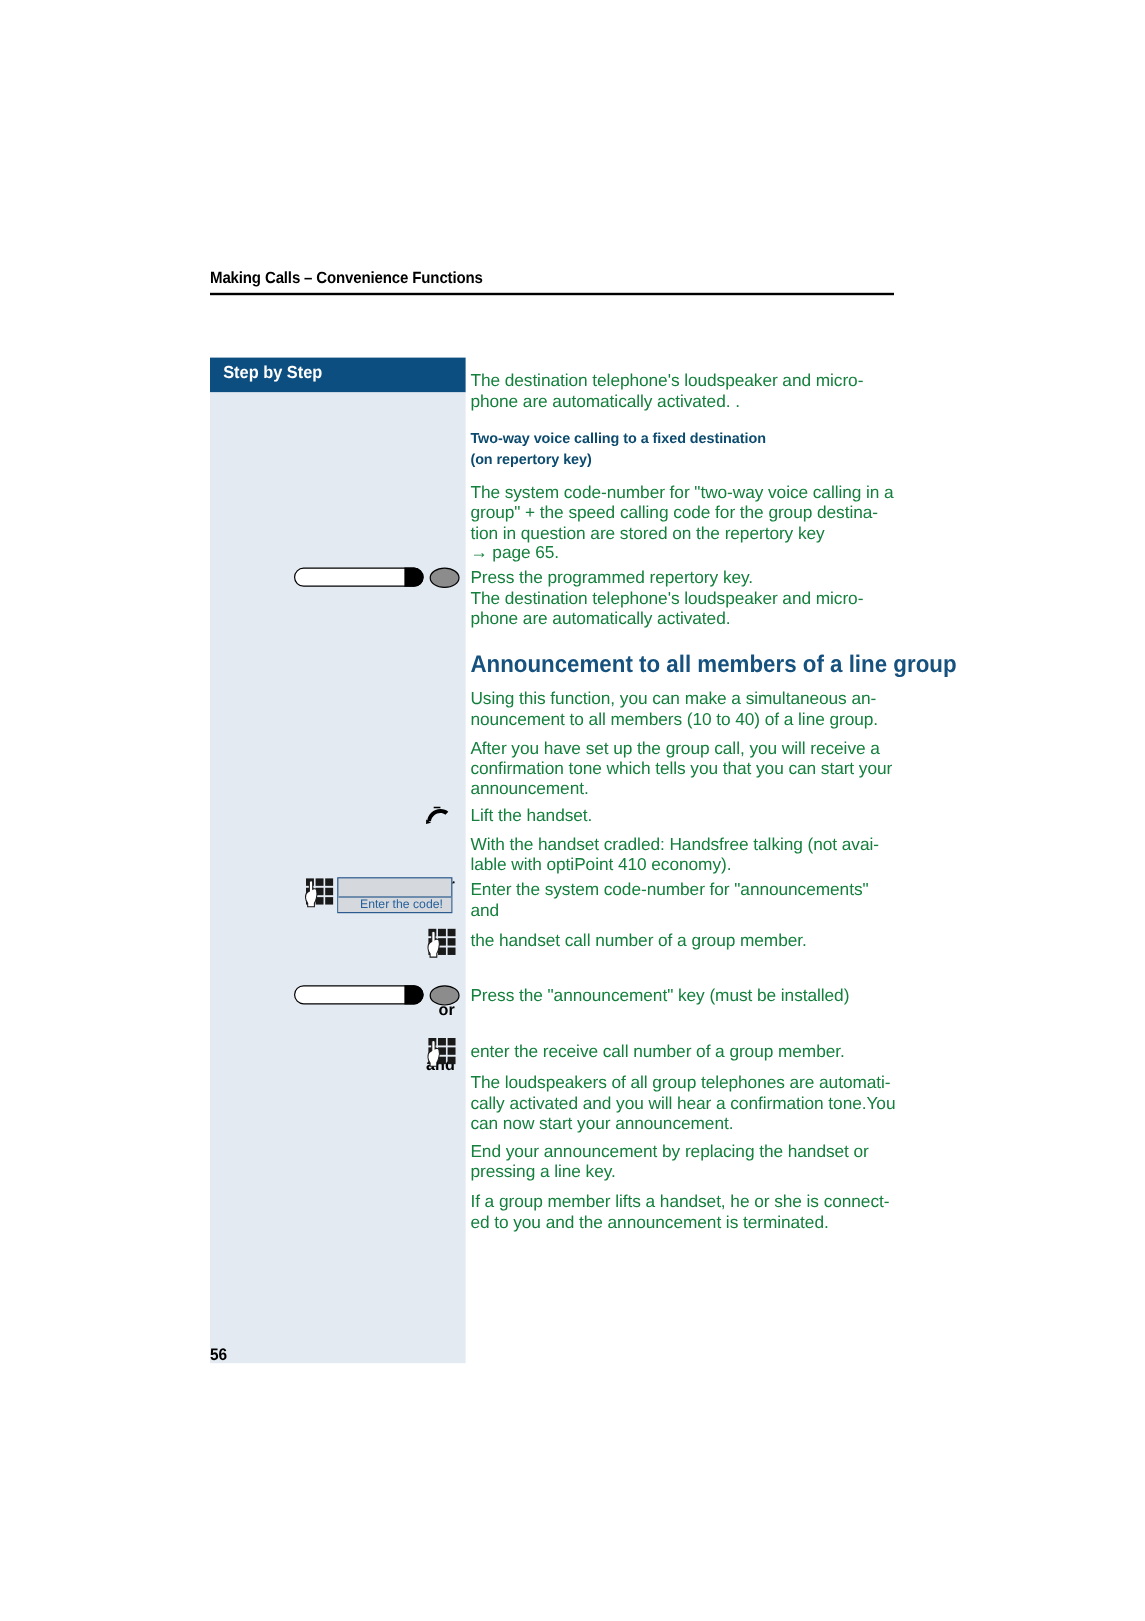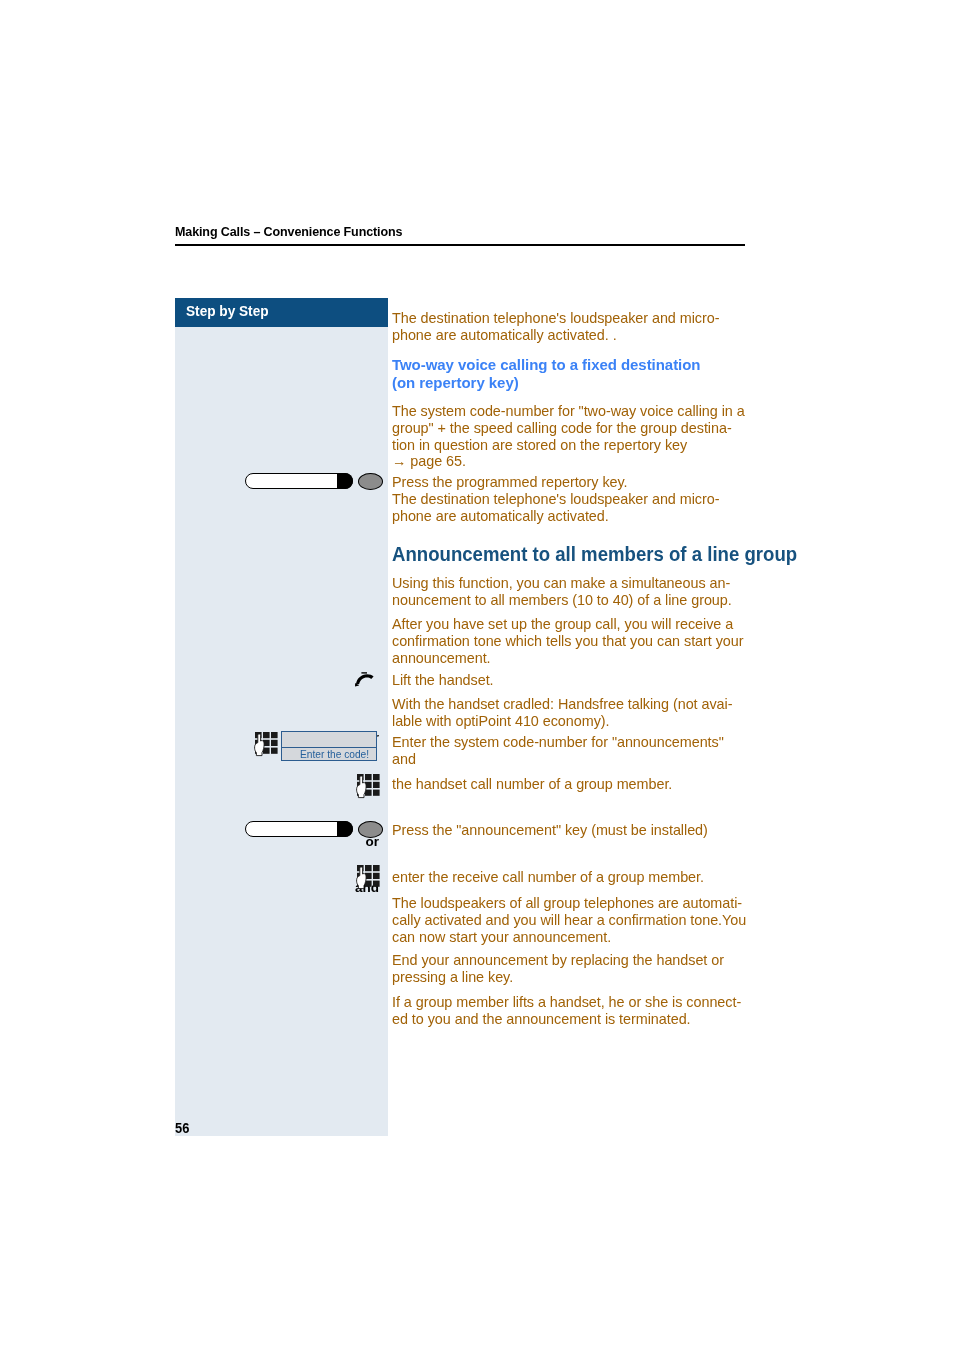--- a/index.html
+++ b/index.html
@@ -87,31 +87,31 @@
   .content {
     position: absolute;
     left: 392px;
     top: 269px;
     width: 360px;
   }
   .para {
     position: absolute;
     font-size: 14.4px;
     line-height: 16.8px;
-    color: #a16207;
+    color: #15803d;
     width: 358px;
     white-space: pre-line;
     letter-spacing: -0.05px;
   }
   .sub-head {
     position: absolute;
-    font-size: 15px;
+    font-size: 12px;
     line-height: 18px;
     font-weight: bold;
-    color: #3b82f6;
+    color: #0c4a6e;
     width: 360px;
     white-space: pre-line;
     letter-spacing: -0.05px;
   }
   .section-head {
     position: absolute;
     font-size: 20px;
     line-height: 22px;
     font-weight: bold;
     color: #17527f;

